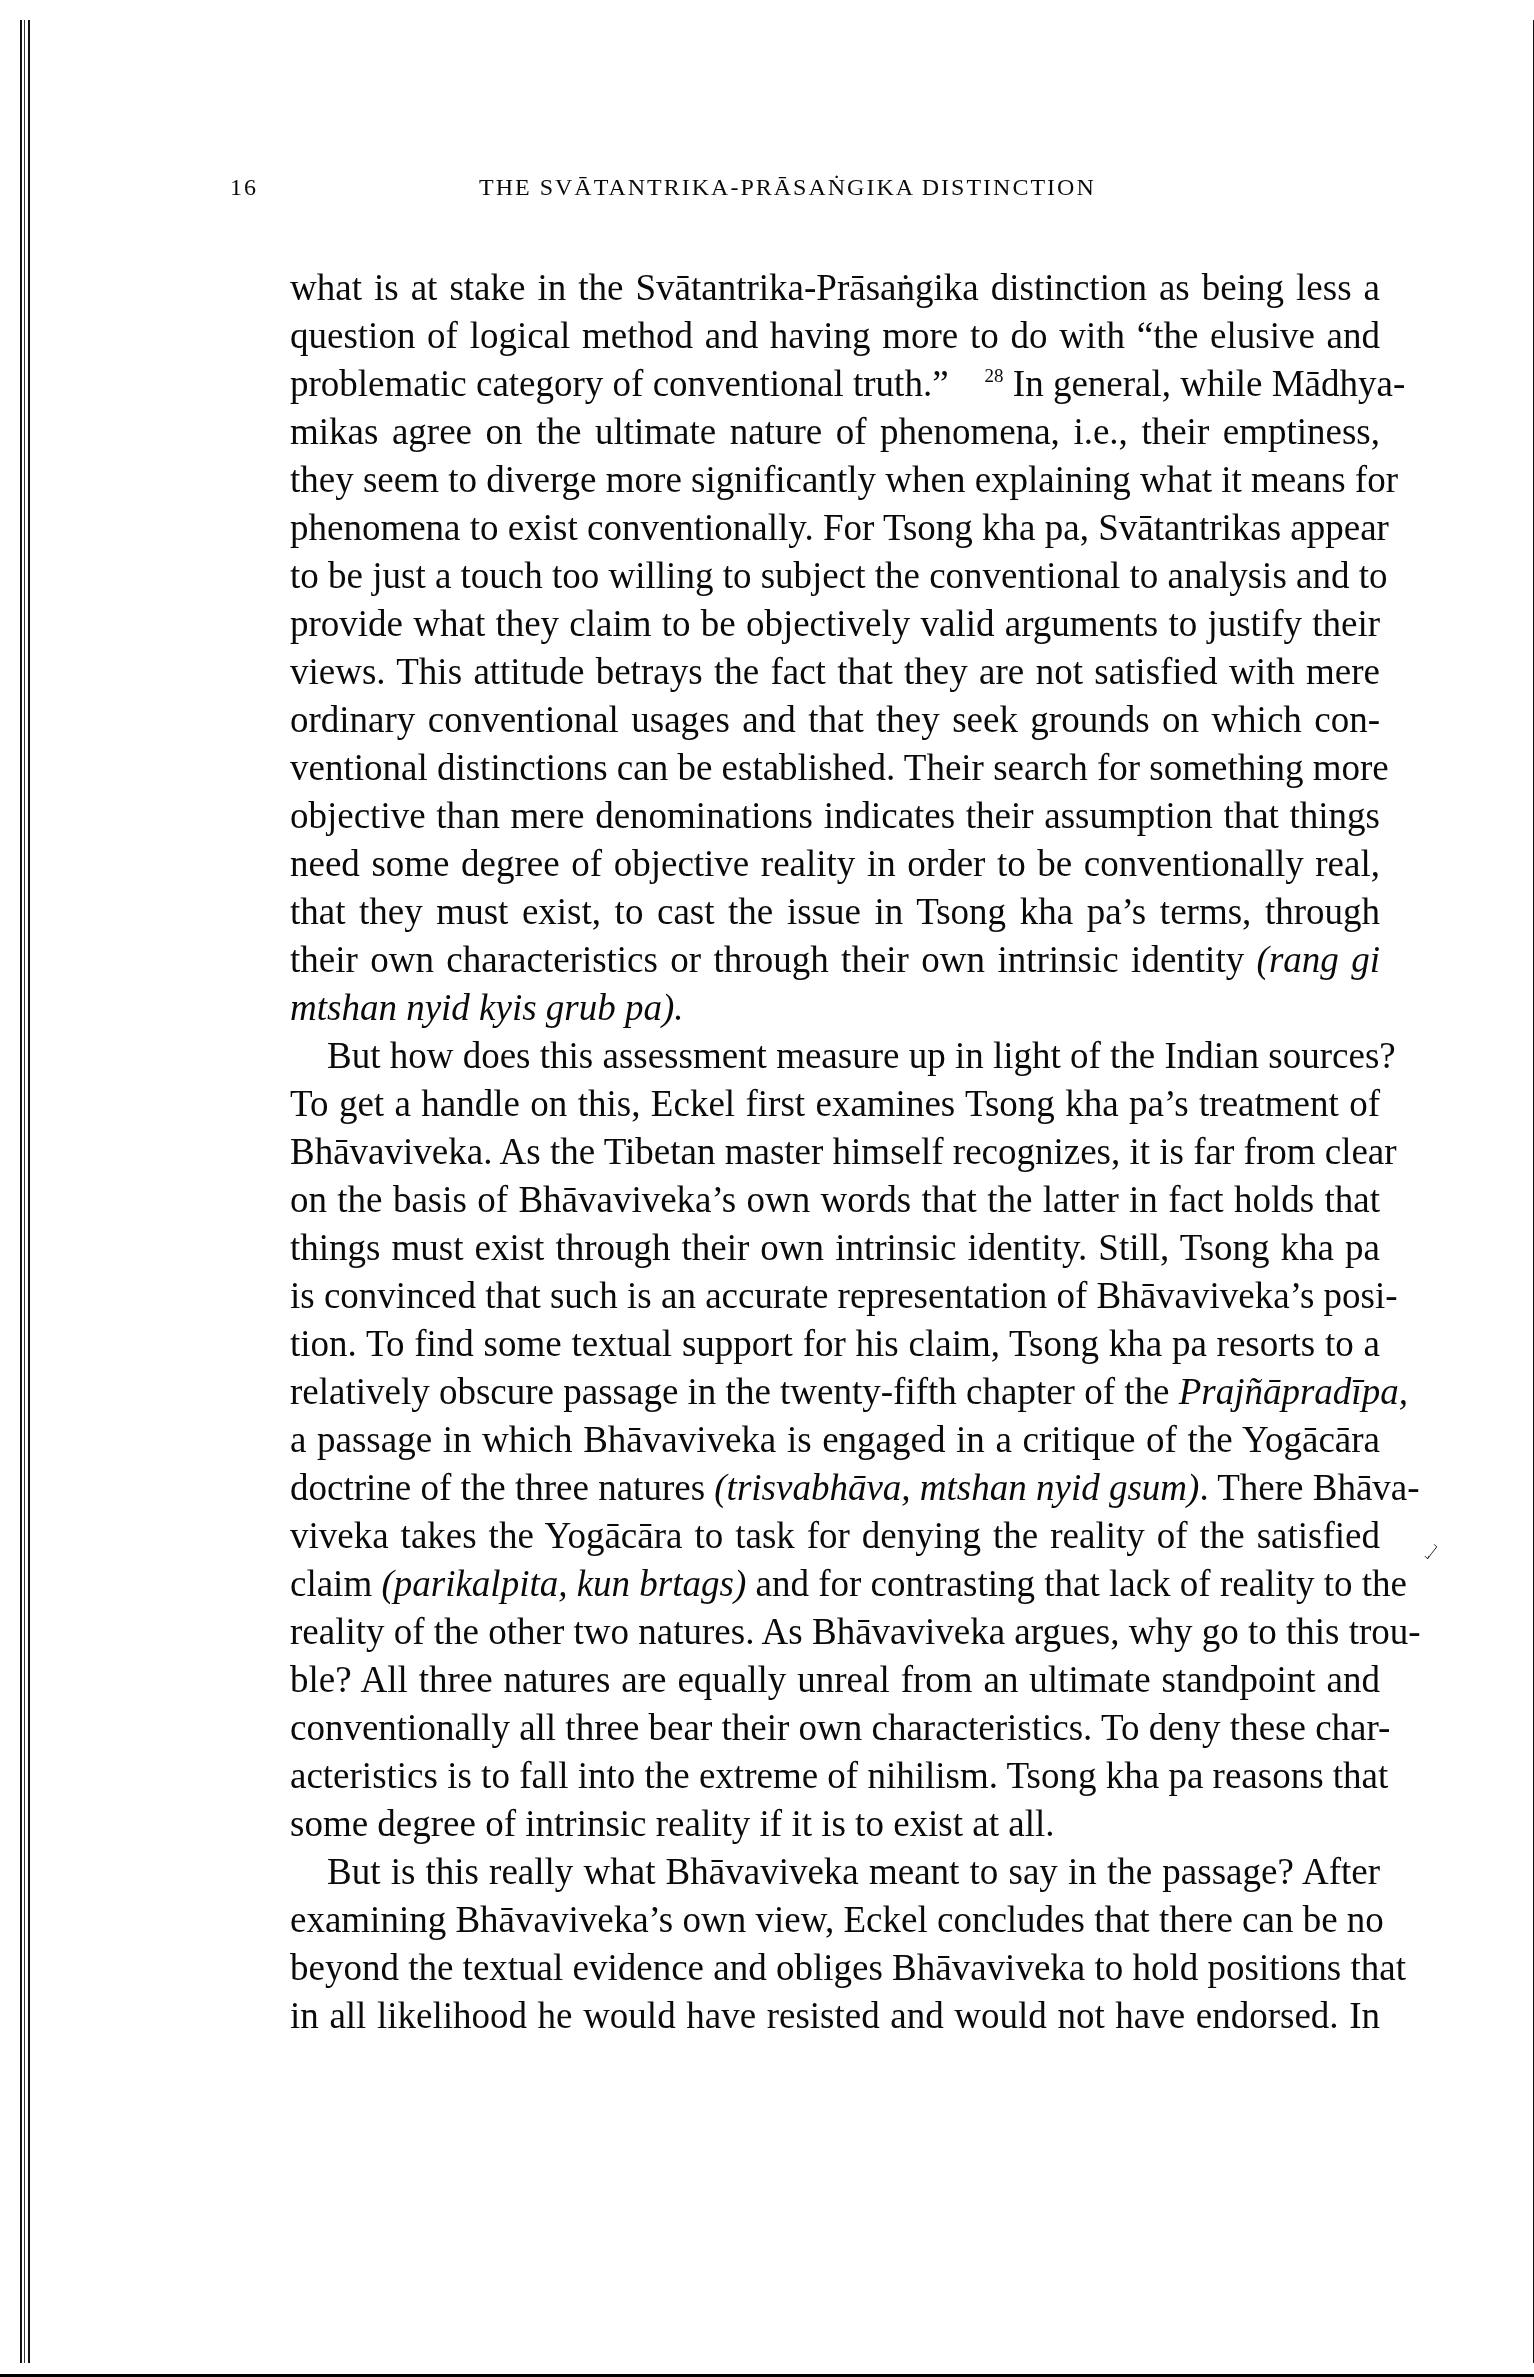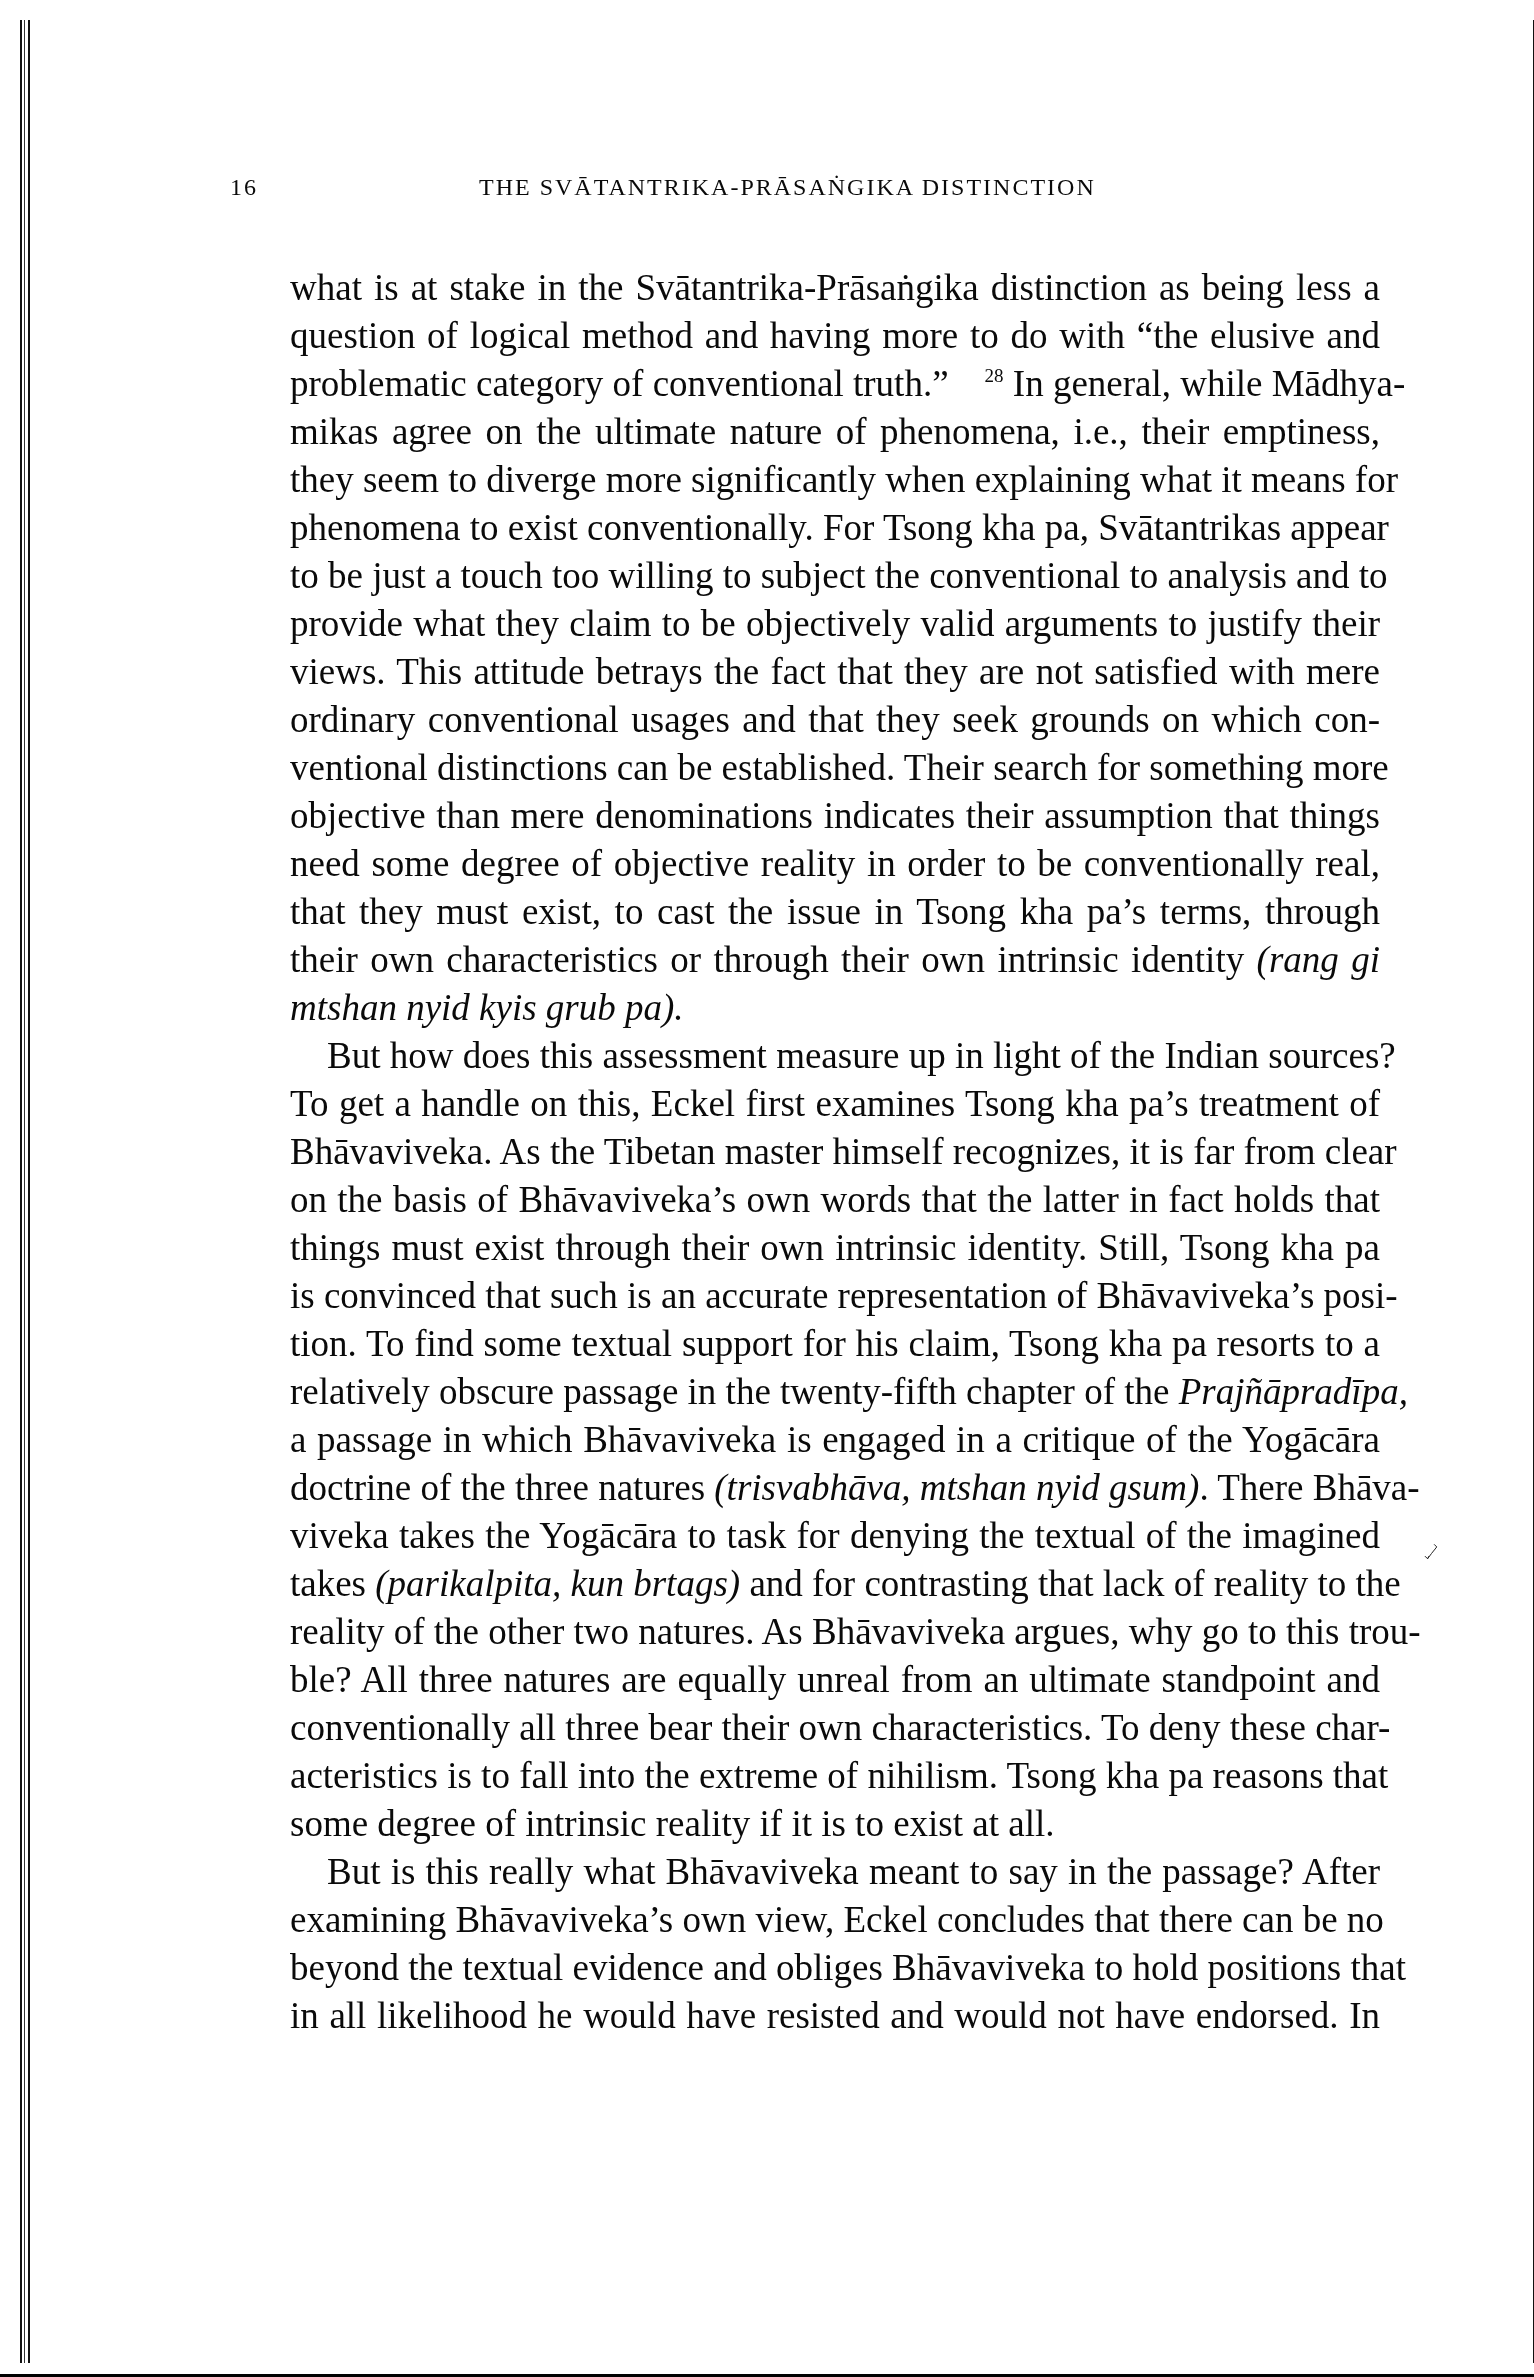--- a/index.html
+++ b/index.html
@@ -72,22 +72,22 @@
       <span class="line indent"><span>But how does this assessment measure up in light of the Indian sources?</span></span>
       <span class="line"><span>To get a handle on this, Eckel first examines Tsong kha pa’s treatment of</span></span>
       <span class="line"><span>Bhāvaviveka. As the Tibetan master himself recognizes, it is far from clear</span></span>
       <span class="line"><span>on the basis of Bhāvaviveka’s own words that the latter in fact holds that</span></span>
       <span class="line"><span>things must exist through their own intrinsic identity. Still, Tsong kha pa</span></span>
       <span class="line"><span>is convinced that such is an accurate representation of Bhāvaviveka’s posi-</span></span>
       <span class="line"><span>tion. To find some textual support for his claim, Tsong kha pa resorts to a</span></span>
       <span class="line"><span>relatively obscure passage in the twenty-fifth chapter of the </span><span class="it">Prajñāpradīpa,</span></span>
       <span class="line"><span>a passage in which Bhāvaviveka is engaged in a critique of the Yogācāra</span></span>
       <span class="line"><span>doctrine of the three natures </span><span class="it">(trisvabhāva, mtshan nyid gsum)</span><span>. There Bhāva-</span></span>
-      <span class="line"><span>viveka takes the Yogācāra to task for denying the textual of the imagined</span></span>
-      <span class="line"><span>takes </span><span class="it">(parikalpita, kun brtags)</span><span> and for contrasting that lack of reality to the</span></span>
+      <span class="line"><span>viveka takes the Yogācāra to task for denying the reality of the satisfied</span></span>
+      <span class="line"><span>claim </span><span class="it">(parikalpita, kun brtags)</span><span> and for contrasting that lack of reality to the</span></span>
       <span class="line"><span>reality of the other two natures. As Bhāvaviveka argues, why go to this trou-</span></span>
       <span class="line"><span>ble? All three natures are equally unreal from an ultimate standpoint and</span></span>
       <span class="line"><span>conventionally all three bear their own characteristics. To deny these char-</span></span>
       <span class="line"><span>acteristics is to fall into the extreme of nihilism. Tsong kha pa reasons that</span></span>
       <span class="line last"><span>some degree of intrinsic reality if it is to exist at all.</span></span>
     </div>
     <div>
       <span class="line indent"><span>But is this really what Bhāvaviveka meant to say in the passage? After</span></span>
       <span class="line"><span>examining Bhāvaviveka’s own view, Eckel concludes that there can be no</span></span>
       <span class="line"><span>beyond the textual evidence and obliges Bhāvaviveka to hold positions that</span></span>

